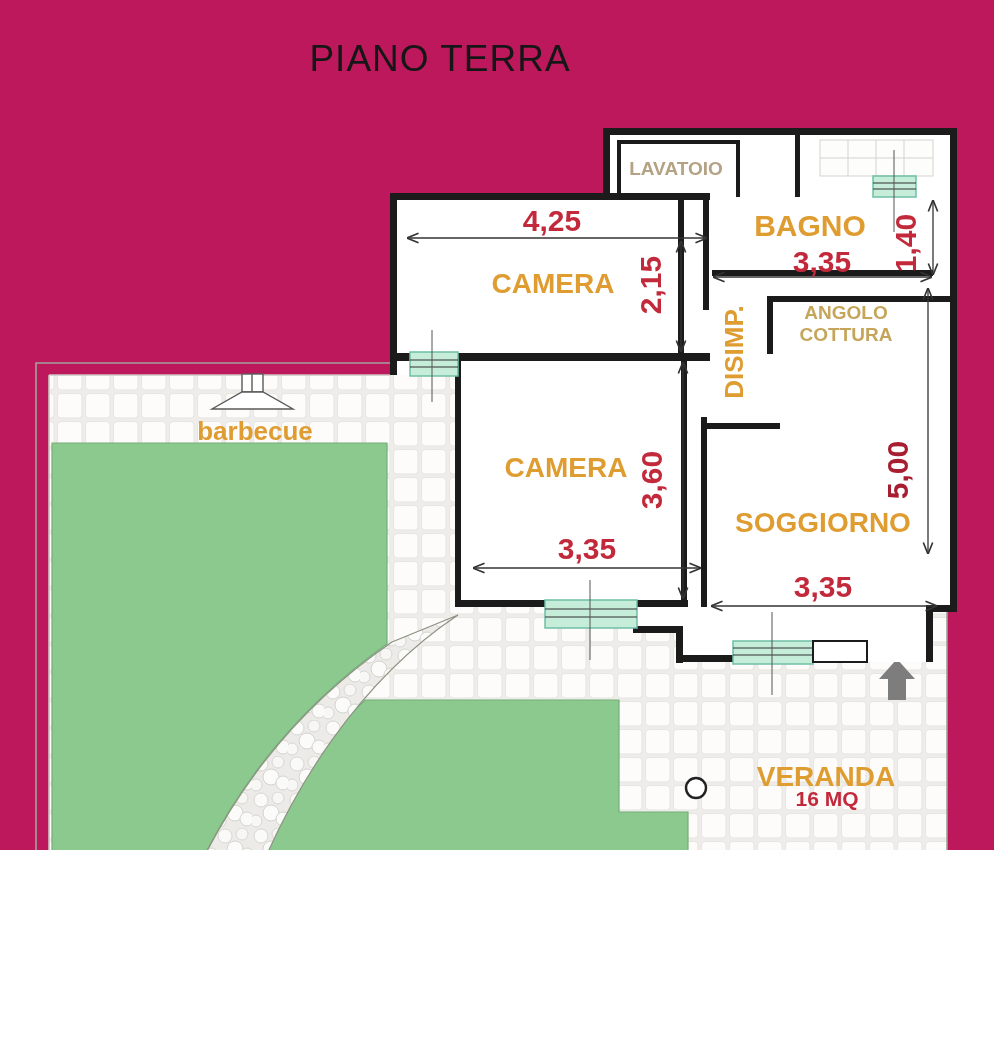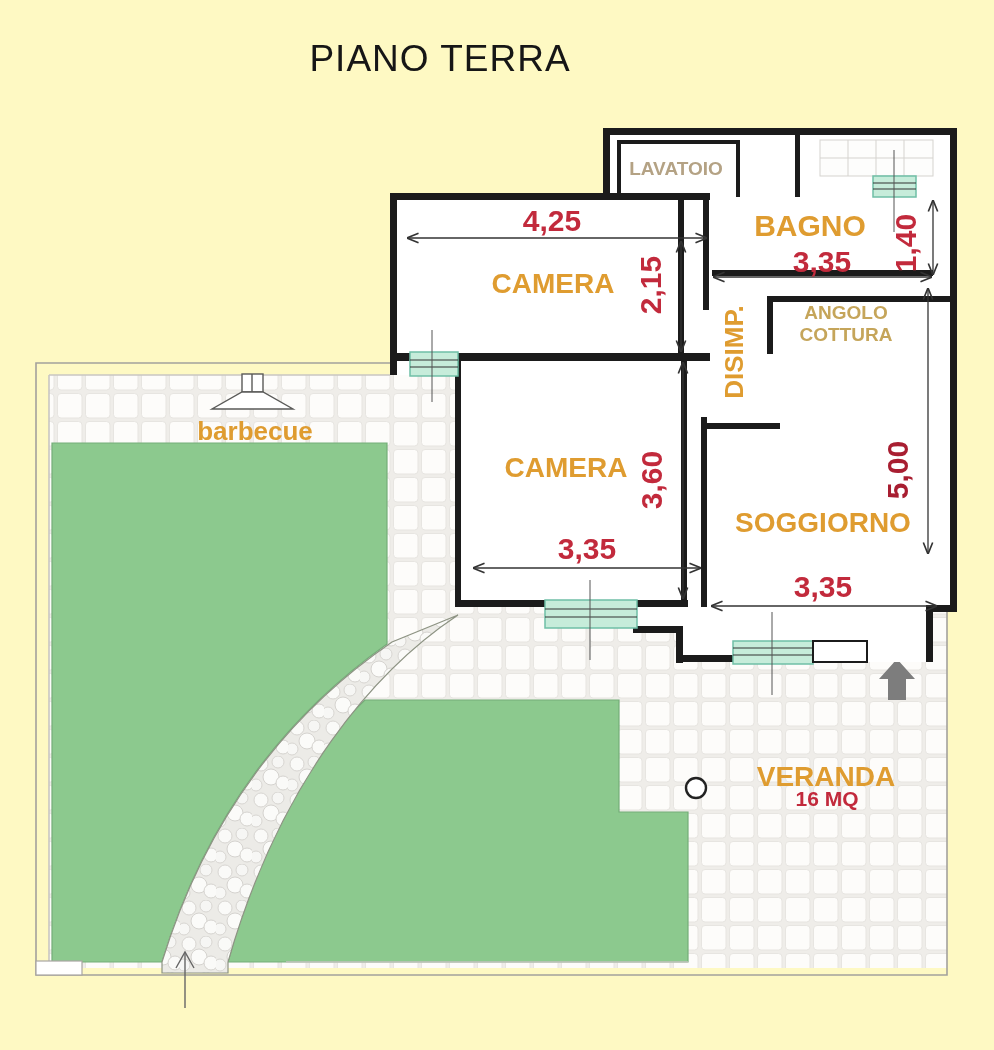--- a/index.html
+++ b/index.html
@@ -1,16 +1,16 @@
 <!DOCTYPE html>
 <html><head>
 <meta charset="utf-8">
 <style>
   html,body{margin:0;padding:0;background:#ffffff;}
-  .page{position:relative;width:994px;height:1050px;background:#fef9c3;overflow:hidden;
+  .page{position:relative;width:994px;height:850px;background:#be185d;overflow:hidden;
         font-family:"Liberation Sans", sans-serif;}
   svg{display:block;}
   text{font-family:"Liberation Sans", sans-serif;}
   .title{font-size:37px;fill:#161616;letter-spacing:1px;}
   .room{fill:#df9c30;font-weight:bold;}
   .room-tan{fill:#b4a284;font-weight:bold;}
   .room-gold{fill:#c5a55a;font-weight:bold;}
   .dim{fill:#c22a3c;font-weight:bold;font-size:30px;}
   .dim-dark{fill:#a81e31;font-weight:bold;font-size:30px;}
 </style>

